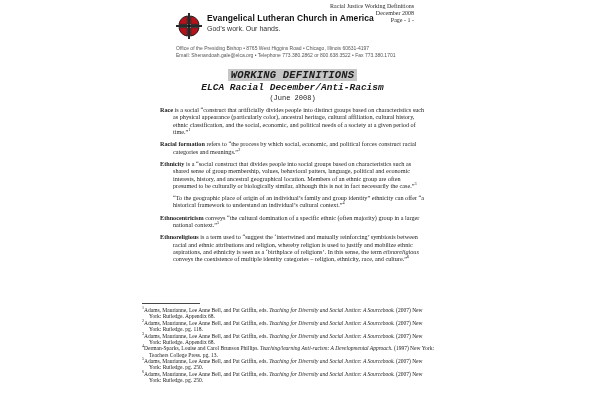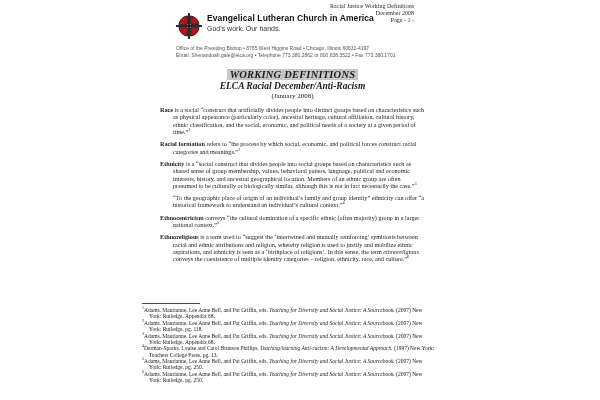--- a/index.html
+++ b/index.html
@@ -16,21 +16,21 @@
   .letterhead-logo{position:absolute;left:176px;top:13px;width:26px;height:26px;}
   .letterhead-text{position:absolute;left:207px;top:13px;font-family:"Liberation Sans","DejaVu Sans",sans-serif;}
   .org-name{font-size:8.5px;font-weight:bold;color:#111;letter-spacing:.1px;}
   .tagline{font-size:7px;color:#333;margin-top:2px;}
   .address-block{
     position:absolute;left:176px;top:45px;
     font-family:"Liberation Sans","DejaVu Sans",sans-serif;
     font-size:5px;line-height:1.35;color:#555;
   }
   
-  .title-block{position:absolute;left:160px;top:69px;width:265px;text-align:center;}
+  .title-block{position:absolute;left:160px;top:69px;width:265px;text-align:center;font-family:Liberation Mono, monospace;}
   .doc-title{font-size:10.5px;font-weight:bold;font-style:italic;letter-spacing:.2px;}
   .doc-title .hl{background:#c6c6c6;padding:0 3px;}
   .doc-subtitle{font-size:9.5px;font-weight:bold;font-style:italic;margin-top:1px;}
   .doc-date{font-size:7px;margin-top:1px;}
   
   .doc-body{position:absolute;left:160px;top:106px;width:265px;}
   .def{
     margin:0 0 5px 0;font-size:6.2px;line-height:1.18;text-align:left;
     padding-left:13px;text-indent:-13px;
   }
@@ -72,21 +72,21 @@
     <div class="tagline">God’s work. Our hands.</div>
   </div>
   <div class="address-block">
     <div>Office of the Presiding Bishop  •  8765 West Higgins Road  •  Chicago, Illinois 60631-4197</div>
     <div>Email: Shenandoah.gale@elca.org  •  Telephone 773.380.2862 or 800.638.3522  •  Fax 773.380.1701</div>
   </div>
 
   <div class="title-block">
     <div class="doc-title"><span class="hl">WORKING DEFINITIONS</span></div>
     <div class="doc-subtitle">ELCA Racial December/Anti-Racism</div>
-    <div class="doc-date">(January 2008)</div>
+    <div class="doc-date">(June 2008)</div>
   </div>
 
   <div class="doc-body">
     <p class="def"><span class="seg-bold">Race</span><span class="seg-normal"> is a social “construct that artificially divides people into distinct groups based on characteristics such as physical appearance (particularly color), ancestral heritage, cultural affiliation, cultural history, ethnic classification, and the social, economic, and political needs of a society at a given period of time.”</span><sup class="seg-sup">1</sup></p>
     <p class="def"><span class="seg-bold">Racial formation</span><span class="seg-normal"> refers to “the process by which social, economic, and political forces construct racial categories and meanings.”</span><sup class="seg-sup">2</sup></p>
     <p class="def"><span class="seg-bold">Ethnicity</span><span class="seg-normal"> is a “social construct that divides people into social groups based on characteristics such as shared sense of group membership, values, behavioral patters, language, political and economic interests, history, and ancestral geographical location.  Members of an ethnic group are often presumed to be culturally or biologically similar, although this is not in fact necessarily the case.”</span><sup class="seg-sup">3</sup></p>
     <p class="def cont"><span class="seg-normal">“To the geographic place of origin of an individual’s family and group identity” ethnicity can offer “a historical framework to understand an individual’s cultural context.”</span><sup class="seg-sup">4</sup></p>
     <p class="def"><span class="seg-bold">Ethnocentricism</span><span class="seg-normal"> conveys “the cultural domination of a specific ethnic (often majority) group in a larger national context.”</span><sup class="seg-sup">5</sup></p>
     <p class="def"><span class="seg-bold">Ethnoreligious</span><span class="seg-normal"> is a term used to “suggest the ‘intertwined and mutually reinforcing’ symbiosis between racial and ethnic attributions and religion, whereby religion is used to justify and mobilize ethnic aspirations, and ethnicity is seen as a ‘birthplace of religions’.  In this sense, the term </span><span class="seg-italic">ethnoreligious</span><span class="seg-normal"> conveys the coexistence of multiple identity categories – religion, ethnicity, race, and culture.”</span><sup class="seg-sup">6</sup></p>
   </div>

